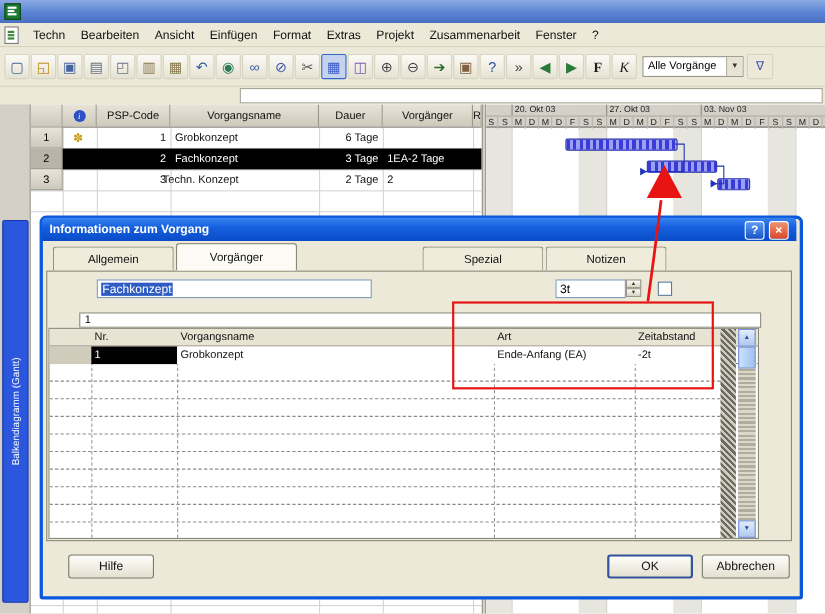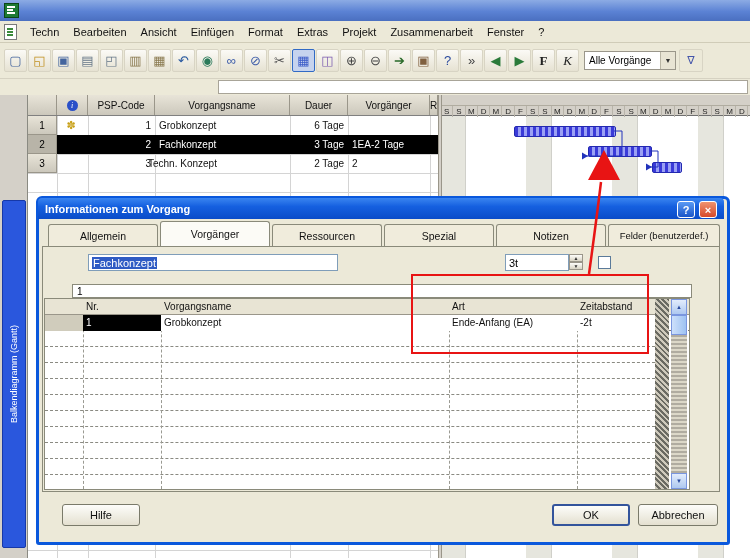--- a/index.html
+++ b/index.html
@@ -225,20 +225,25 @@
     <div class="wkstripe" style="left:-2px" data-name="weekend-shading"></div>
     <div class="wkstripe" style="left:84px" data-name="weekend-shading"></div>
     <div class="wkstripe" style="left:170px" data-name="weekend-shading"></div>
     <div class="wkstripe" style="left:256px" data-name="weekend-shading"></div>
     <div class="wkline" style="left:23px"></div>
     <div class="wkline" style="left:109px"></div>
     <div class="wkline" style="left:195px"></div>
     <div class="wkline" style="left:281px"></div>
 
     <div id="ts" data-name="timescale">
+      <div id="ts-major">
+          <div class="wklabel" data-name="week-label">20. Okt 03</div>
+          <div class="wklabel" data-name="week-label">27. Okt 03</div>
+          <div class="wklabel" data-name="week-label">03. Nov 03</div>
+        </div>
       <div id="ts-minor">
           <div class="daycell" data-name="day-letter">S</div>
           <div class="daycell" data-name="day-letter">S</div>
           <div class="daycell" data-name="day-letter">M</div>
           <div class="daycell" data-name="day-letter">D</div>
           <div class="daycell" data-name="day-letter">M</div>
           <div class="daycell" data-name="day-letter">D</div>
           <div class="daycell" data-name="day-letter">F</div>
           <div class="daycell" data-name="day-letter">S</div>
           <div class="daycell" data-name="day-letter">S</div>
@@ -278,24 +283,22 @@
 
   <div class="abs" id="dialog" data-name="task-information-dialog">
     <div id="dlg-title" data-name="dialog-title-bar">
       <span data-name="dialog-title">Informationen zum Vorgang</span>
     </div>
     <div class="dlg-sysbtn" id="dlg-help" data-name="dialog-help-icon">?</div>
     <div class="dlg-sysbtn" id="dlg-close" data-name="close-icon">×</div>
 
     <div class="tab" style="left:9px" data-name="tab-allgemein">Allgemein</div>
     <div class="tab active" style="left:121px" data-name="tab-vorgaenger">Vorgänger</div>
-    <div class="tab" style="left:233px" data-name="tab-ressourcen">Ressourcen</div>
     <div class="tab" style="left:345px" data-name="tab-spezial">Spezial</div>
     <div class="tab" style="left:457px" data-name="tab-notizen">Notizen</div>
-    <div class="tab" style="left:569px;width:112px;font-size:9.5px" data-name="tab-felder-benutzerdef">Felder (benutzerdef.)</div>
 
     <div id="pane" data-name="tab-page"></div>
 
     <div class="dlabel" style="left:10px;top:58px" data-name="name-label">Name:</div>
     <div class="dbox" id="name-box" style="left:49px;top:55px;width:250px;height:17px" data-name="name-field">
       <span class="sel" data-name="name-field-value">Fachkonzept</span>
     </div>
 
     <div class="dlabel" style="left:437px;top:58px" data-name="dauer-label">Dauer:</div>
     <div class="dbox" style="left:466px;top:55px;width:64px;height:17px" data-name="dauer-field">

